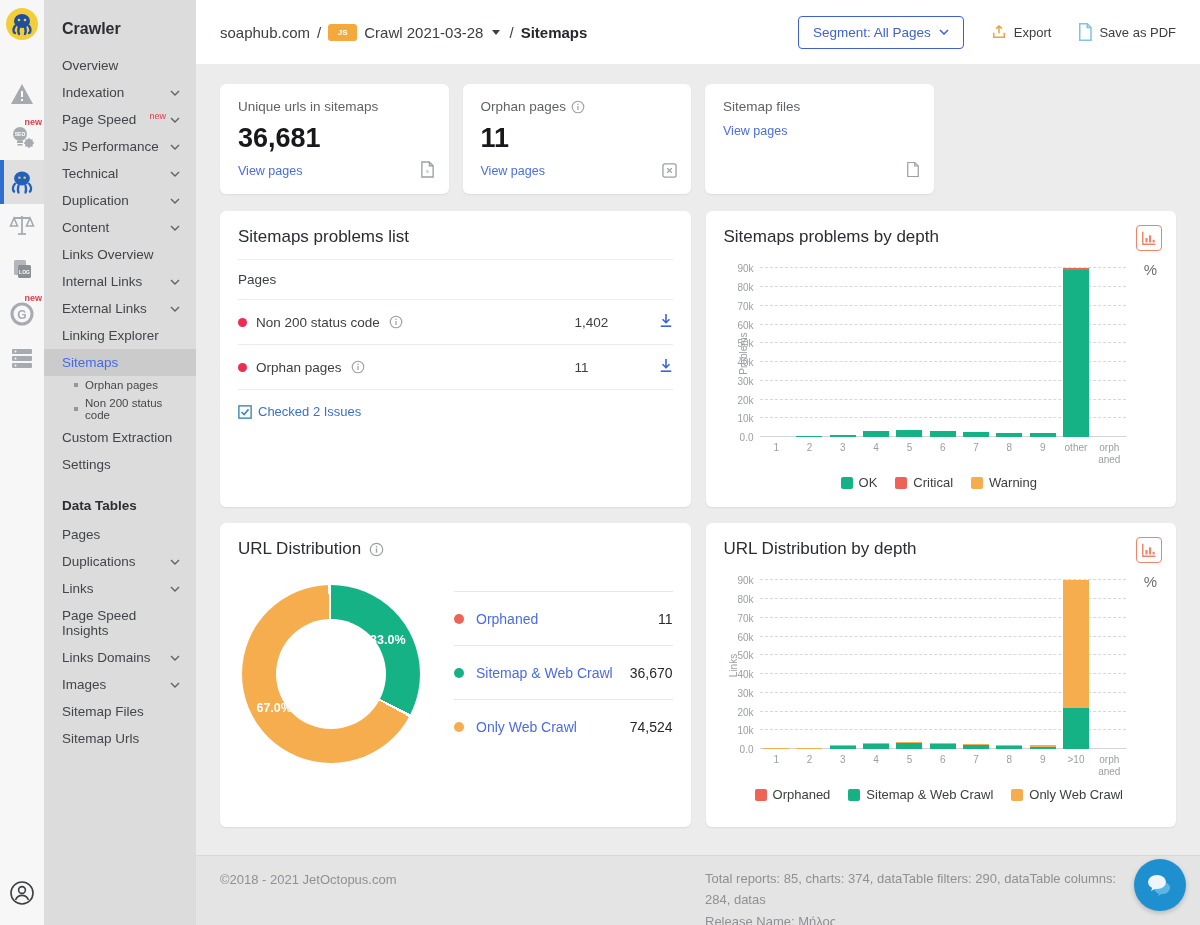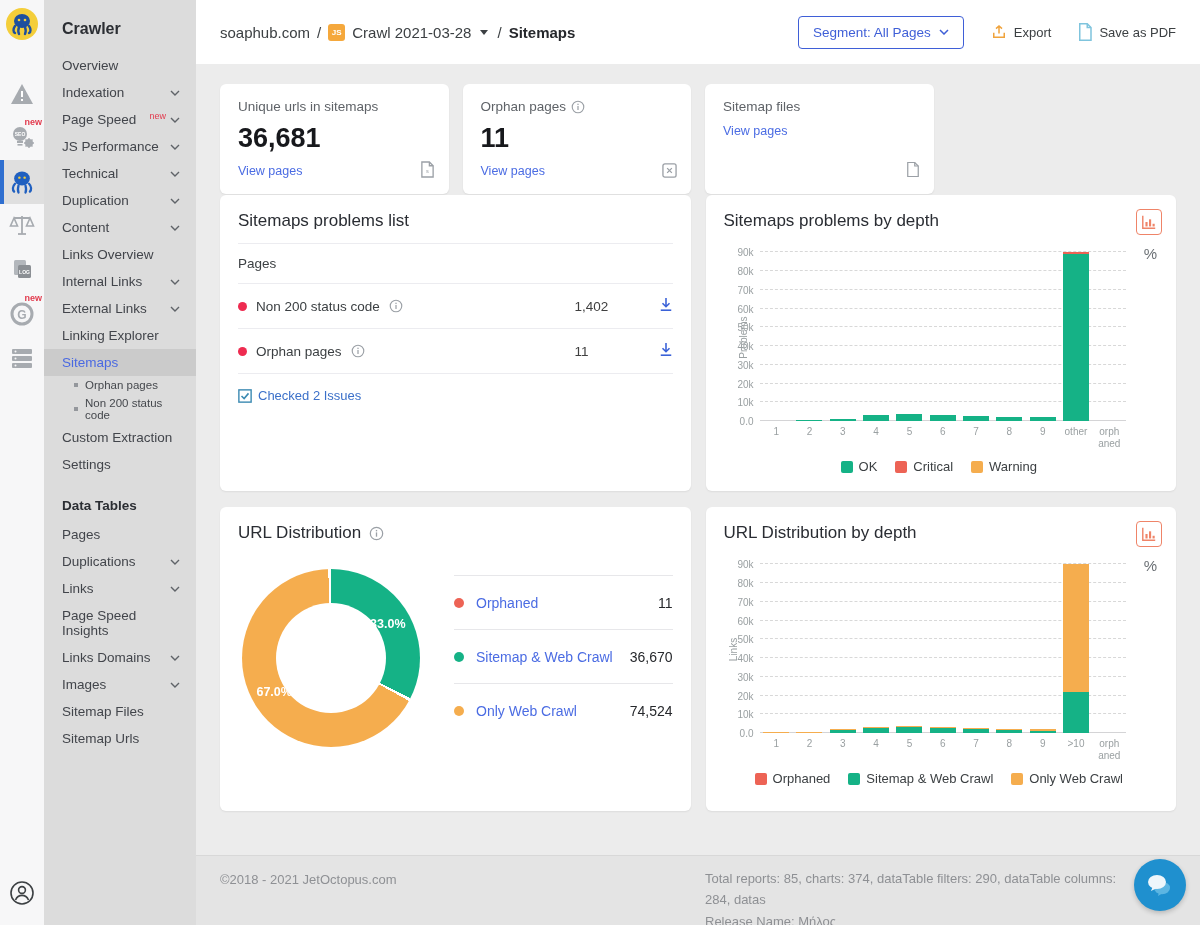--- a/index.html
+++ b/index.html
@@ -26,30 +26,30 @@
   .side-item sup { color:#e23b4e; font-size:9px; margin-left:3px; top:-4px; position:relative; }
   .side-sub { font-size:11.5px; color:#45484d; padding:3px 16px 3px 30px; cursor:pointer; display:flex; align-items:center; }
   .side-sub .bullet { width:4px; height:4px; background:#94979c; margin-right:7px; flex:none; }
   .sb-section { font-size:13.5px; font-weight:bold; color:#2b2e33; padding:20px 18px 8px; }
 
   
   .main { flex:1; display:flex; flex-direction:column; min-width:0; }
   .topbar { height:64px; background:#fff; display:flex; align-items:center; padding:0 24px; flex:none; }
   .crumb { display:flex; align-items:center; font-size:15px; color:#3c4043; gap:7px; }
   .crumb .bold { font-weight:bold; color:#26282c; }
-  .js-badge { width:17px; height:17px; background:#f5a83c; border-radius:3px; color:#fff; font-size:8px; font-weight:bold; display:flex; align-items:center; justify-content:center; }
+  .js-badge { width:29px; height:17px; background:#f5a83c; border-radius:3px; color:#fff; font-size:8px; font-weight:bold; display:flex; align-items:center; justify-content:center; }
   .caret { width:0; height:0; border-left:4px solid transparent; border-right:4px solid transparent; border-top:5px solid #3c4043; margin:0 2px; }
   .topbar-right { margin-left:auto; display:flex; align-items:center; gap:26px; }
   .segment-btn { display:flex; align-items:center; gap:8px; border:1px solid #3f5fd7; color:#3f5fd7; background:#fff; border-radius:4px; font-size:13.5px; padding:8px 14px; cursor:pointer; font-family:"Liberation Sans",sans-serif; }
   .top-action { display:flex; align-items:center; gap:6px; font-size:13px; color:#3c4043; cursor:pointer; background:none; border:none; font-family:"Liberation Sans",sans-serif; }
 
   .content { flex:1; padding:20px 24px 0; overflow:hidden; }
 
   
-  .stats-row { display:grid; grid-template-columns:repeat(4,1fr); gap:14px; height:110px; margin-bottom:1px; }
+  .stats-row { display:grid; grid-template-columns:repeat(4,1fr); gap:14px; height:110px; margin-bottom:17px; }
   .stat-card { position:relative; background:#fff; border-radius:6px; box-shadow:0 1px 2px rgba(0,0,0,.07); padding:15px 18px; }
   .stat-label { font-size:13.5px; color:#5f6368; display:flex; align-items:center; gap:5px; }
   .stat-value { font-size:27px; font-weight:bold; color:#17181c; margin-top:9px; }
   .stat-link { font-size:12.5px; color:#4b6ce3; margin-top:10px; display:inline-block; cursor:pointer; text-decoration:none; }
   .stat-corner { position:absolute; right:14px; bottom:12px; }
 
   
   .panel-row { display:grid; grid-template-columns:1fr 1fr; gap:15px; margin-bottom:16px; }
   .panel { position:relative; background:#fff; border-radius:6px; box-shadow:0 1px 2px rgba(0,0,0,.07); }
   .panel.h1 { height:296px; }

